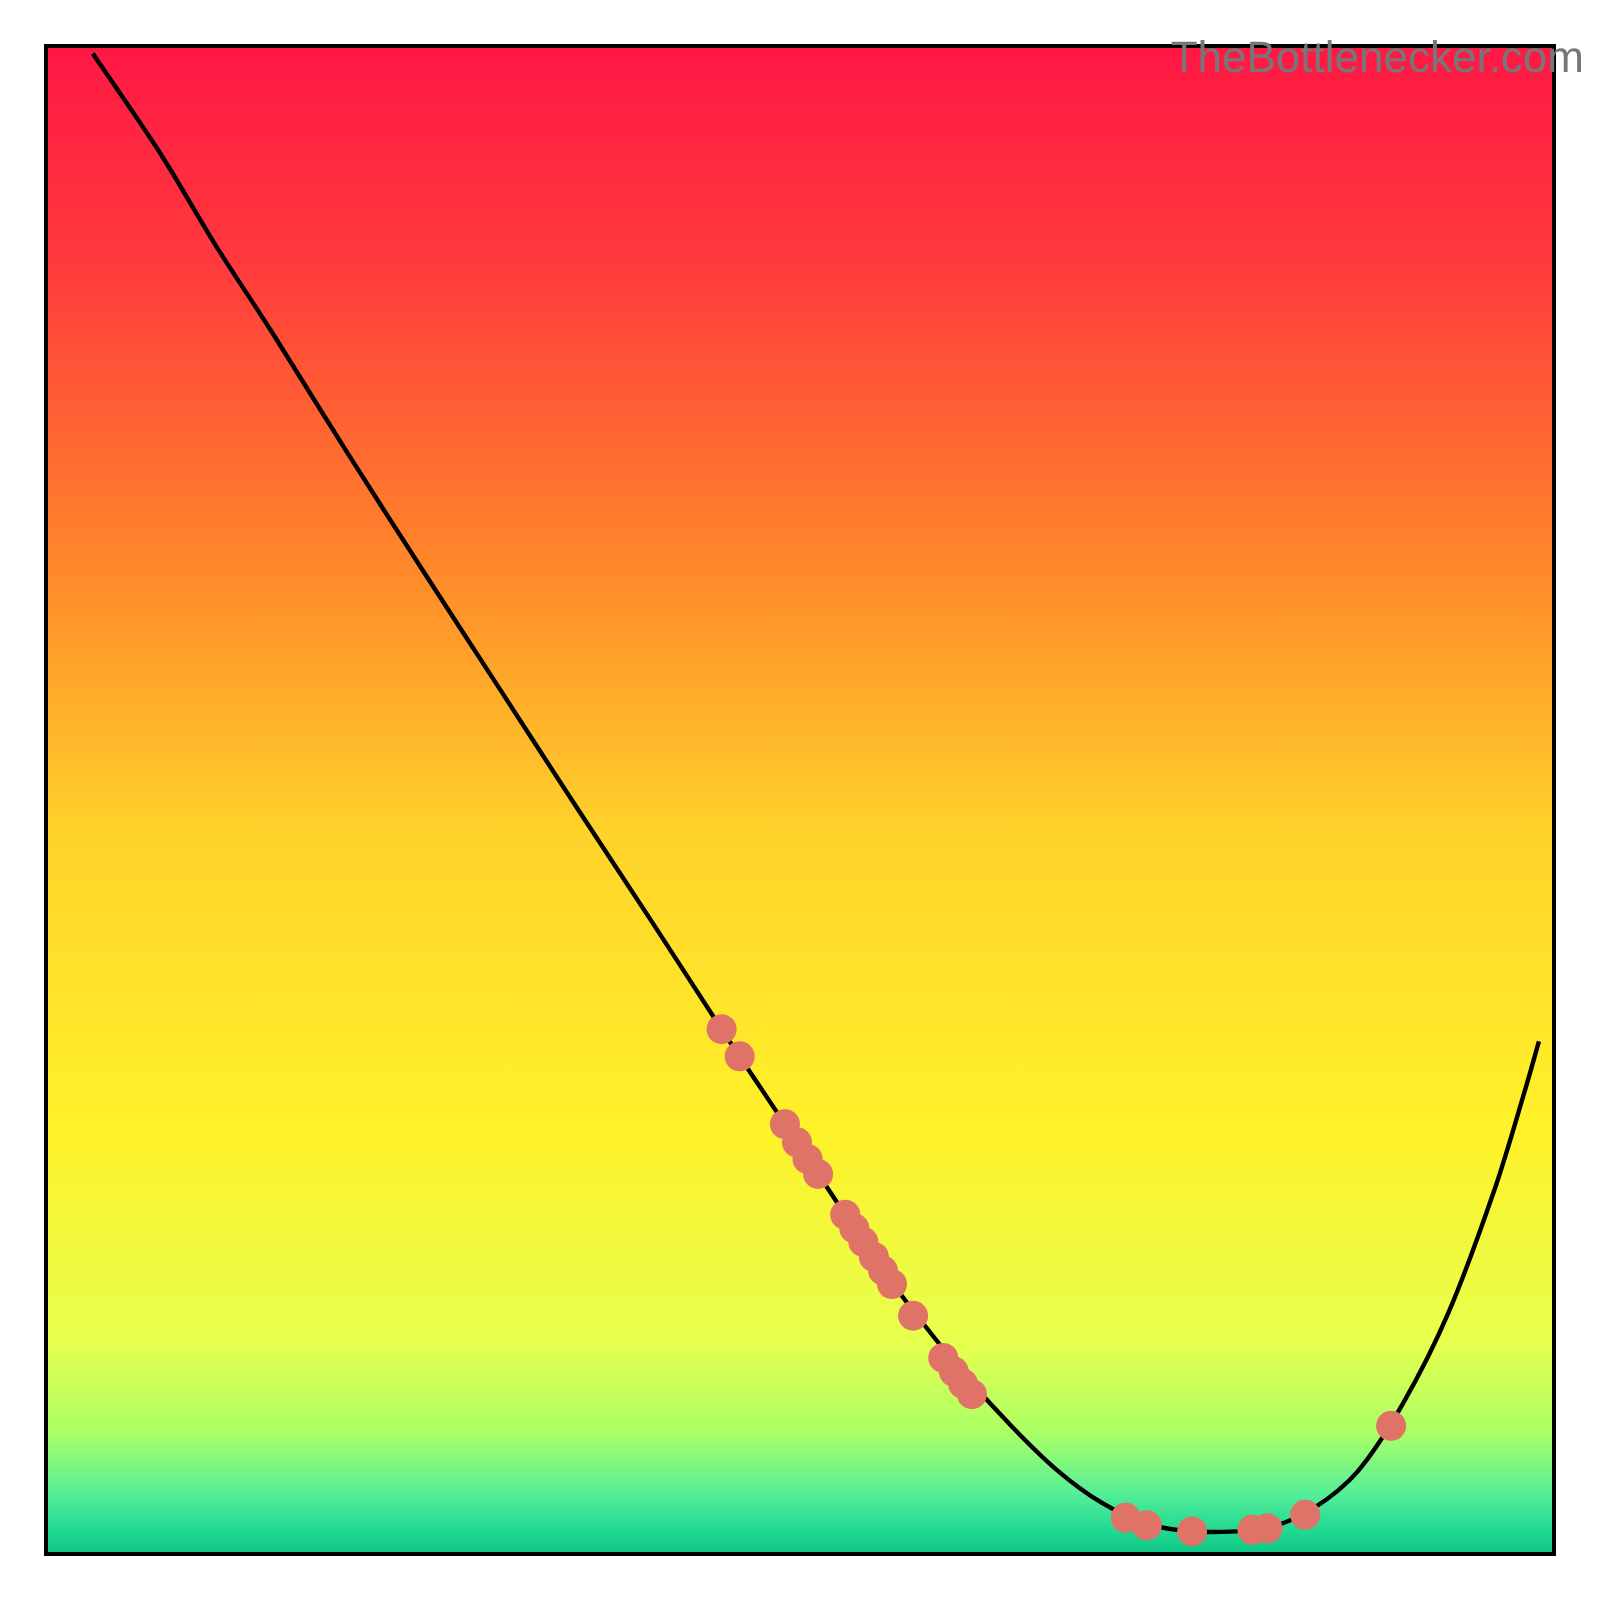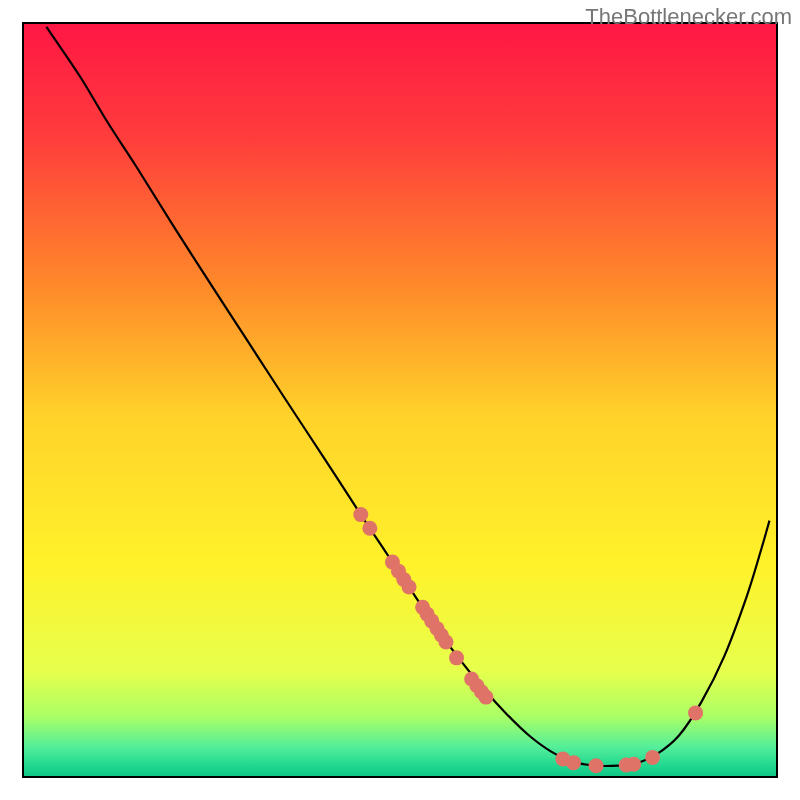--- a/index.html
+++ b/index.html
@@ -13,21 +13,21 @@
   }
   .canvas {
     position: absolute;
     left: 0;
     top: 0;
     width: 800px;
     height: 800px;
   }
   .attribution {
     position: absolute;
-    top: 4px;
+    top: 16px;
     right: 8px;
     color: #777;
     font-size: 22px;
     font-weight: 500;
   }
 </style>
 </head>
 <body>
 
 <svg class="canvas" viewBox="0 0 800 800" xmlns="http://www.w3.org/2000/svg">

